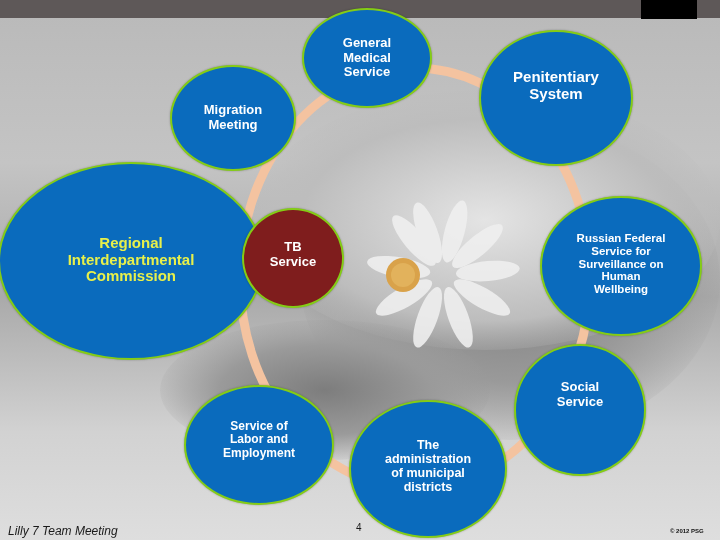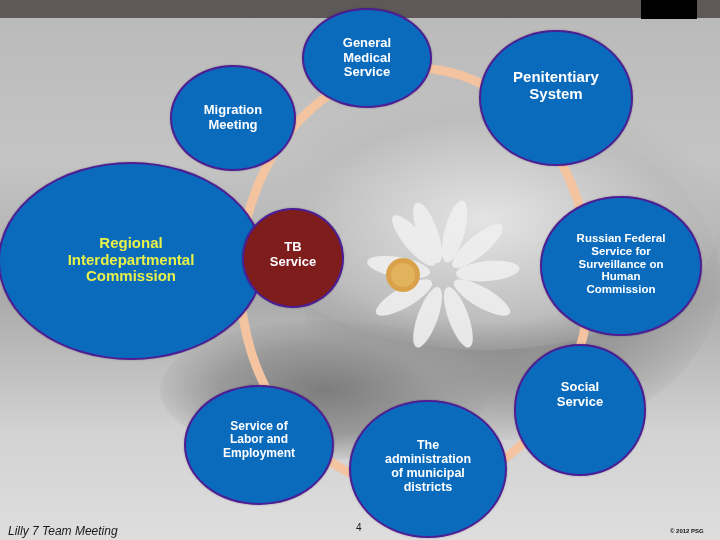--- a/index.html
+++ b/index.html
@@ -15,21 +15,21 @@
     background: radial-gradient(ellipse at center, #e4e4e4 0%, #bdbdbd 55%, rgba(160,160,160,0) 75%);
   }
   .photo-dark {
     position: absolute; border-radius: 50%;
     background: radial-gradient(ellipse at center, #7d7d7d 0%, #9a9a9a 45%, rgba(150,150,150,0) 75%);
   }
   .daisy { position: absolute; left: 358px; top: 190px; width: 170px; height: 170px; }
   svg.ring { position: absolute; left: 0; top: 0; }
   .node {
     position: absolute; border-radius: 50%; box-sizing: border-box;
-    border: 2px solid #4c1d95; background: #0a6bbd;
+    border: 2px solid #84cc16; background: #0a6bbd;
     display: flex; align-items: center; justify-content: center;
     text-align: center; color: #ffffff; font-weight: bold;
     box-shadow: 0 0 2px rgba(0,0,0,0.3);
   }
   .node span { display: block; line-height: 1.12; white-space: pre-line; }
   .node.red { background: #7f1d1d; }
   .node.main span { color: #e8f04a; font-size: 15px; line-height: 1.1; }
   .footer-left { position: absolute; left: 8px; top: 524px; font-size: 12px; color: #1a1a1a; font-style: italic; }
   .footer-page { position: absolute; left: 356px; top: 522px; font-size: 10px; color: #1a1a1a; }
   .footer-right { position: absolute; left: 670px; top: 528px; font-size: 6px; color: #111; font-weight: bold; }
@@ -90,21 +90,21 @@
 <div class="node red" style="left:242px;top:208px;width:102px;height:100px;font-size:13px;">
   <span style="margin-top:-6px;">TB
 Service</span>
 </div>
 
 <div class="node" style="left:540px;top:196px;width:162px;height:140px;font-size:11.5px;">
   <span style="margin-top:-4px;">Russian Federal
 Service for
 Surveillance on
 Human
-Commission</span>
+Wellbeing</span>
 </div>
 
 <div class="node" style="left:514px;top:344px;width:132px;height:132px;font-size:13px;">
   <span style="margin-top:-30px;">Social
 Service</span>
 </div>
 
 <div class="node" style="left:184px;top:385px;width:150px;height:120px;font-size:12px;">
   <span style="margin-top:-10px;">Service of
 Labor and

